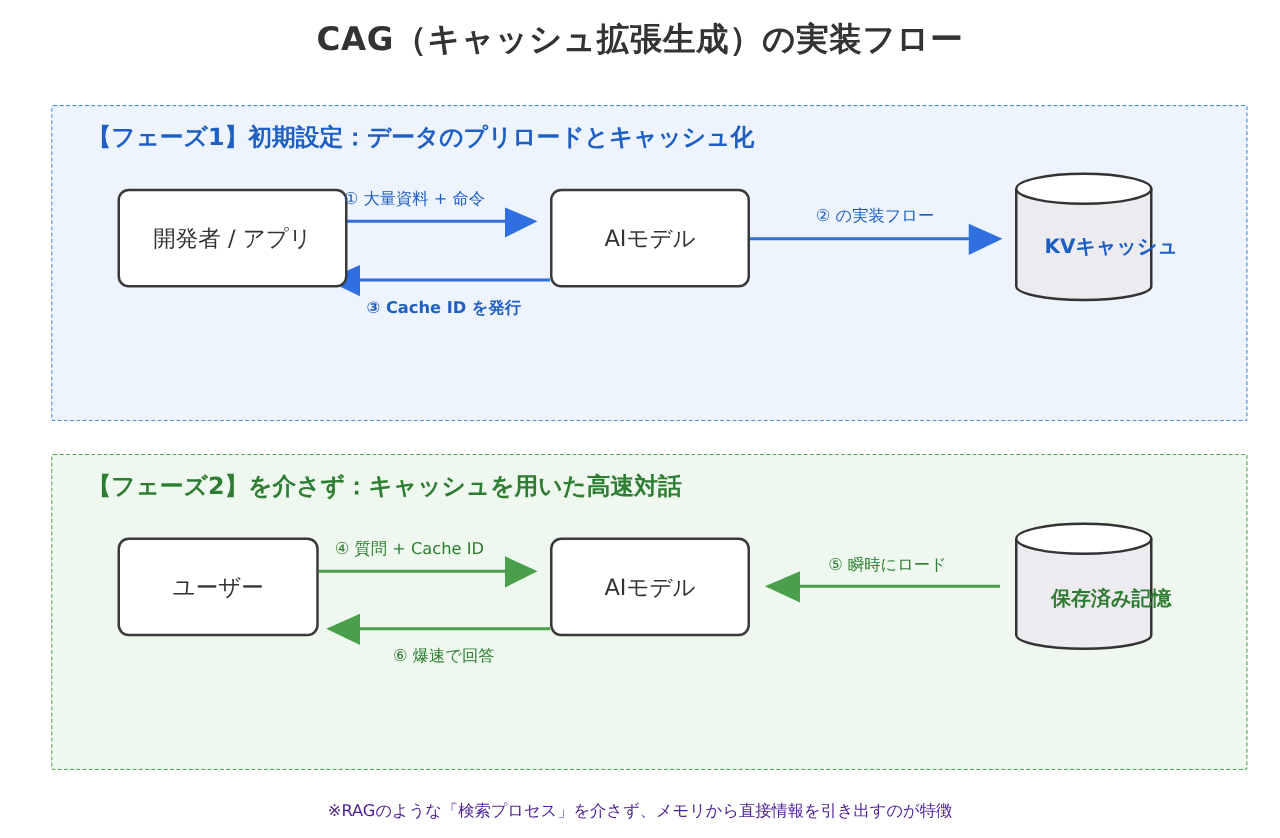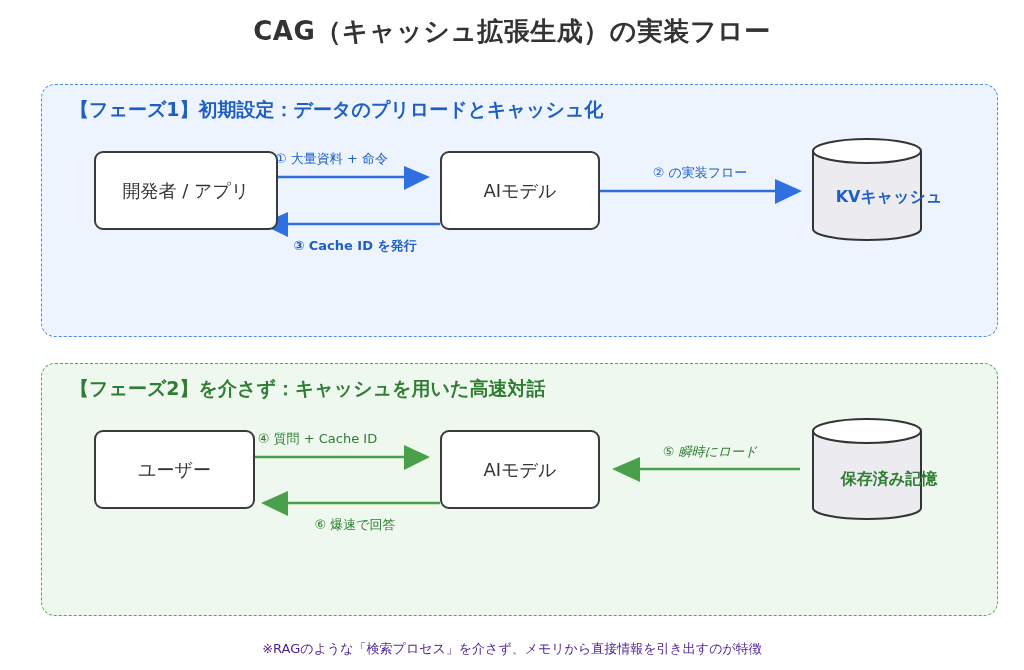--- a/index.html
+++ b/index.html
@@ -5,21 +5,21 @@
     html, body { margin: 0; padding: 0; }
     body {
       width: 1024px; height: 670px; background: #ffffff; position: relative; overflow: hidden;
       font-family: "DejaVu Sans", "Liberation Sans", sans-serif;
     }
     .title {
       position: absolute; left: 0; top: 14px; width: 1024px; text-align: center;
       font-size: 26px; font-weight: bold; color: #333333; letter-spacing: 0.5px;
     }
     .phase {
-      position: absolute; left: 41px; width: 957px; border-radius: 14px; box-sizing: border-box;
+      position: absolute; left: 41px; width: 957px; border-radius: 2px; box-sizing: border-box;
     }
     .phase1 { top: 84px; height: 253px; background: #eef4fd; border: 1.5px dashed #4a8be6; }
     .phase2 { top: 363px; height: 253px; background: #eef8ee; border: 1.5px dashed #52a852; }
     .phase-title {
       position: absolute; left: 28px; top: 12px; font-size: 19px; font-weight: bold;
     }
     .phase1 .phase-title { color: #1f5fc4; }
     .phase2 .phase-title { color: #2e7d32; }
     .box {
       position: absolute; background: #ffffff; border: 2px solid #3a3a3a; border-radius: 9px;
@@ -98,17 +98,17 @@
 <div class="cyl-label blue" style="left:813px;top:170px;width:108px;height:55px;">KVキャッシュ</div>
 
 <div class="arrow-label blue" style="left:255px;top:150px;width:153px;">① 大量資料 + 命令</div>
 <div class="arrow-label blue" style="left:600px;top:164px;width:200px;">② の実装フロー</div>
 <div class="arrow-label blue" style="left:270px;top:237px;width:170px;font-weight:bold;">③ Cache ID を発行</div>
 
 <div class="box" style="left:94px;top:430px;width:161px;height:79px;">ユーザー</div>
 <div class="box" style="left:440px;top:430px;width:160px;height:79px;">AIモデル</div>
 <div class="cyl-label green" style="left:813px;top:452px;width:108px;height:55px;">保存済み記憶</div>
 
-<div class="arrow-label green" style="left:241px;top:430px;width:153px;">④ 質問 + Cache ID</div>
-<div class="arrow-label green" style="left:620px;top:443px;width:180px;font-style:italic;">⑤ 瞬時にロード</div>
+<div class="arrow-label green" style="left:251px;top:430px;width:153px;">④ 質問 + Cache ID</div>
+<div class="arrow-label green" style="left:620px;top:443px;width:180px;">⑤ 瞬時にロード</div>
 <div class="arrow-label green" style="left:270px;top:516px;width:170px;">⑥ 爆速で回答</div>
 
 <div class="footnote">※RAGのような「検索プロセス」を介さず、メモリから直接情報を引き出すのが特徴</div>
 
 </body></html>

